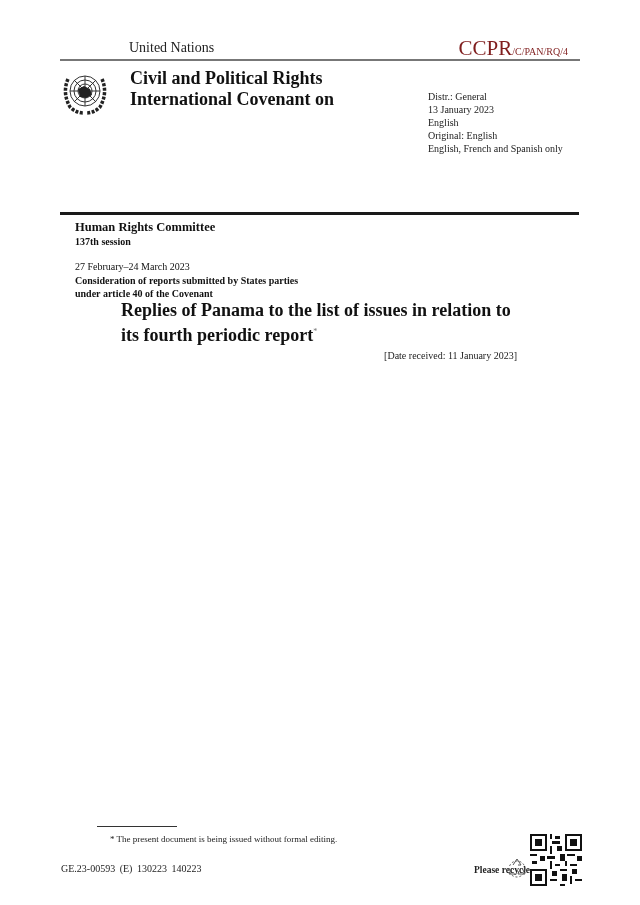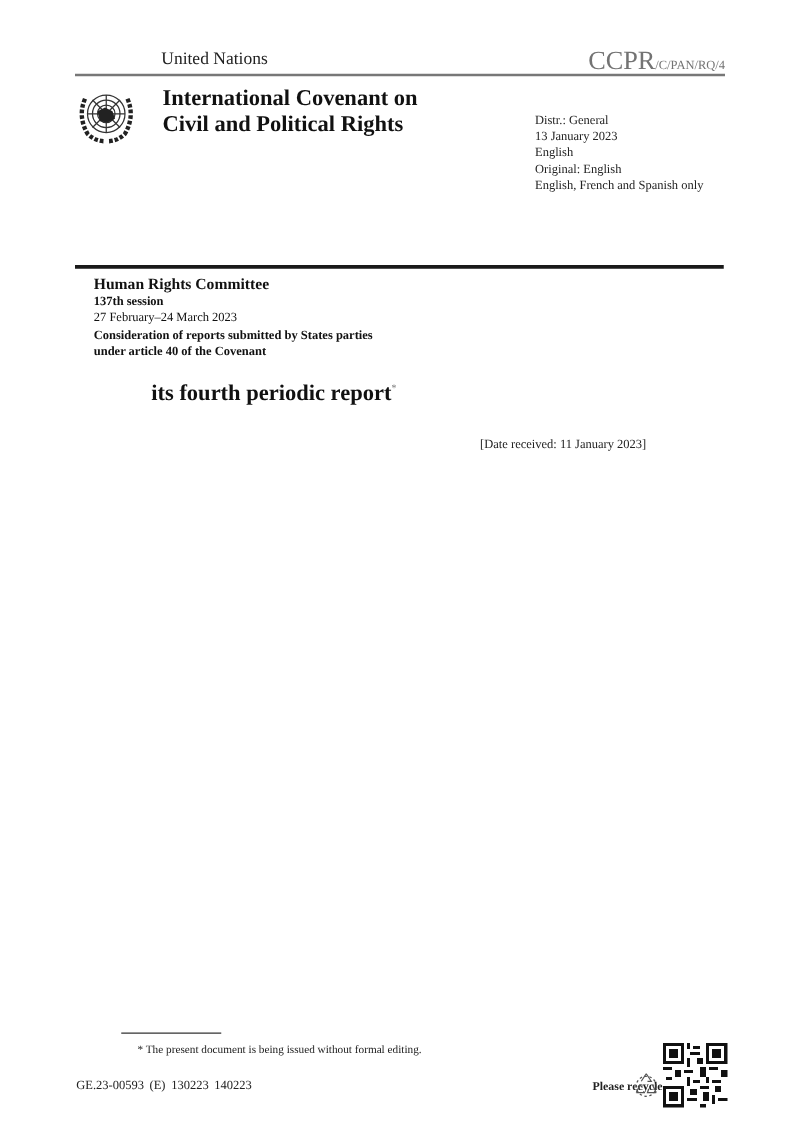--- a/index.html
+++ b/index.html
@@ -1,30 +1,30 @@
 <!DOCTYPE html>
 <html><head>
 <meta charset="utf-8">
 <style>
   html, body { margin:0; padding:0; }
   body { width:640px; height:905px; background:#ffffff; position:relative; overflow:hidden;
          font-family:"Liberation Serif", "DejaVu Serif", serif; color:#111; }
   .abs { position:absolute; }
   .un { left:129px; top:40px; font-size:14px; color:#222; }
-  .symbol { right:60px; top:36px; font-size:21px; color:#737373; white-space:nowrap; }
+  .symbol { right:72px; top:36px; font-size:21px; color:#7f1d1d; white-space:nowrap; }
   .symbol small { font-size:10px; }
   .rule-top { left:60px; top:59px; width:520px; height:2px; background:#777; }
   .logo { left:60px; top:67px; width:50px; height:50px; }
   .title { left:130px; top:68px; font-size:18px; font-weight:bold; line-height:21px; color:#111; }
   .distr { left:428px; top:90px; font-size:10px; line-height:13px; color:#222; }
   .rule-thick { left:60px; top:212px; width:519px; height:3px; background:#1a1a1a; }
   .committee { left:75px; top:221px; font-size:12px; line-height:13.5px; }
   .committee .big { font-weight:bold; font-size:12.5px; }
   .committee .b { font-weight:bold; font-size:10px; }
-  .committee .n { font-size:10px; }
+  .committee .n { font-size:10px;margin-top:12px; }
   .doc-title { left:121px; top:300px; font-size:18px; font-weight:bold; line-height:21px; }
   .doc-title sup { font-size:8px; font-weight:normal; color:#777; vertical-align:super; }
   .date-received { right:123px; top:350px; font-size:10px; color:#222;padding-left:33px; }
   .fn-rule { left:97px; top:826px; width:80px; height:1px; background:#333; }
   .footnote { left:110px; top:834px; font-size:9px; color:#222; }
   .job { left:61px; top:863px; font-size:10px; color:#222; word-spacing:2px; }
   .recycle { left:446px; top:865px; font-size:9.5px; font-weight:bold; color:#222;margin-left:28px; }
   .recycle-icon { left:505px; top:856px; width:24px; height:24px; }
   .qr { left:530px; top:834px; width:52px; height:52px; }
 </style>
@@ -45,22 +45,22 @@
     <line x1="25" y1="9" x2="25" y2="39"></line>
     <line x1="14" y1="13" x2="36" y2="35"></line>
     <line x1="36" y1="13" x2="14" y2="35"></line>
   </g>
   <path d="M18 22 L24 19 L30 22 L32 28 L26 31 L20 30 Z" fill="#222"></path>
   <path d="M8 12 Q2 26 10 40 Q16 46 24 46" fill="none" stroke="#222" stroke-width="3.5" stroke-dasharray="3 1.5"></path>
   <path d="M42 12 Q48 26 40 40 Q34 46 26 46" fill="none" stroke="#222" stroke-width="3.5" stroke-dasharray="3 1.5"></path>
 </svg>
 
 <div class="abs title">
+  <div>Civil and Political Rights</div>
   <div>International Covenant on</div>
-  <div>Civil and Political Rights</div>
 </div>
 
 <div class="abs distr">
   <div>Distr.: General</div>
   <div>13 January 2023</div>
   <div>English</div>
   <div>Original: English</div>
   <div>English, French and Spanish only</div>
 </div>
 
@@ -68,20 +68,21 @@
 
 <div class="abs committee">
   <div class="big">Human Rights Committee</div>
   <div class="b">137th session</div>
   <div class="n">27 February–24 March 2023</div>
   <div class="b">Consideration of reports submitted by States parties</div>
   <div class="b">under article 40 of the Covenant</div>
 </div>
 
 <div class="abs doc-title">
+  <div>Replies of Panama to the list of issues in relation to</div>
   <div><span>its fourth periodic report</span><sup>*</sup></div>
 </div>
 
 <div class="abs date-received">[Date received: 11 January 2023]</div>
 
 <div class="abs fn-rule"></div>
 <div class="abs footnote">*  The present document is being issued without formal editing.</div>
 
 <div class="abs job">GE.23-00593  (E)    130223    140223</div>
 <div class="abs recycle">Please recycle</div>

